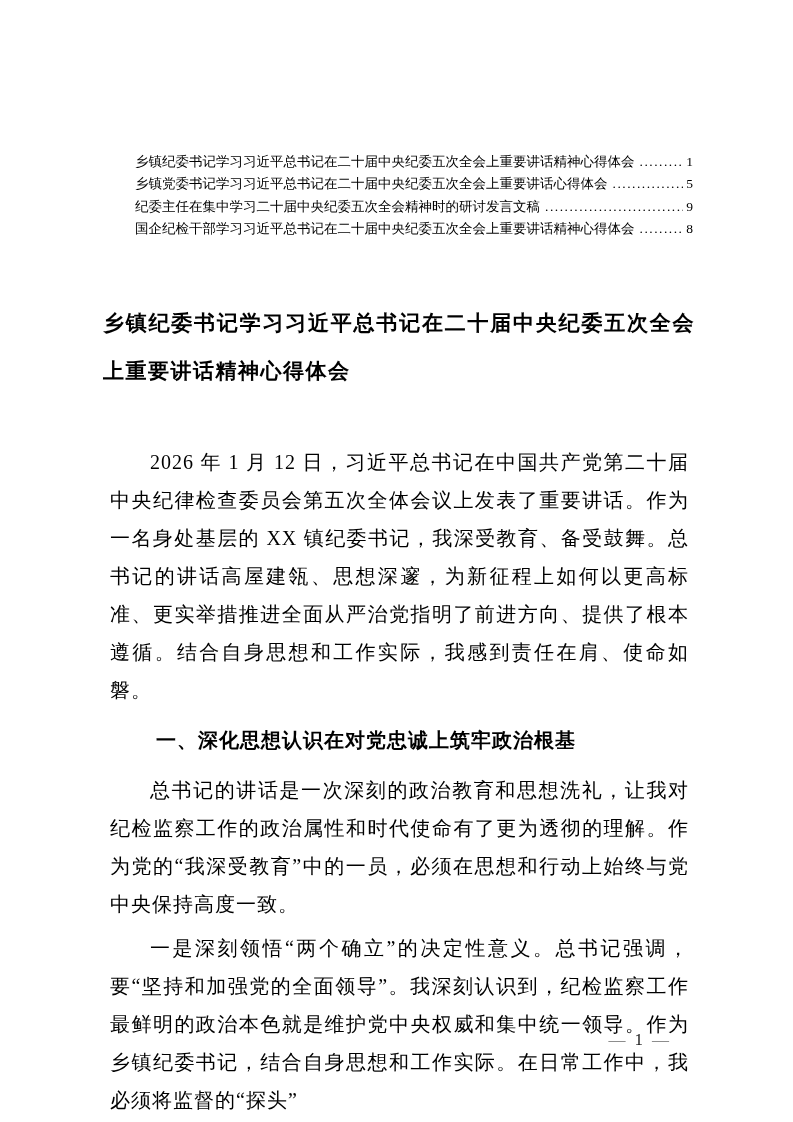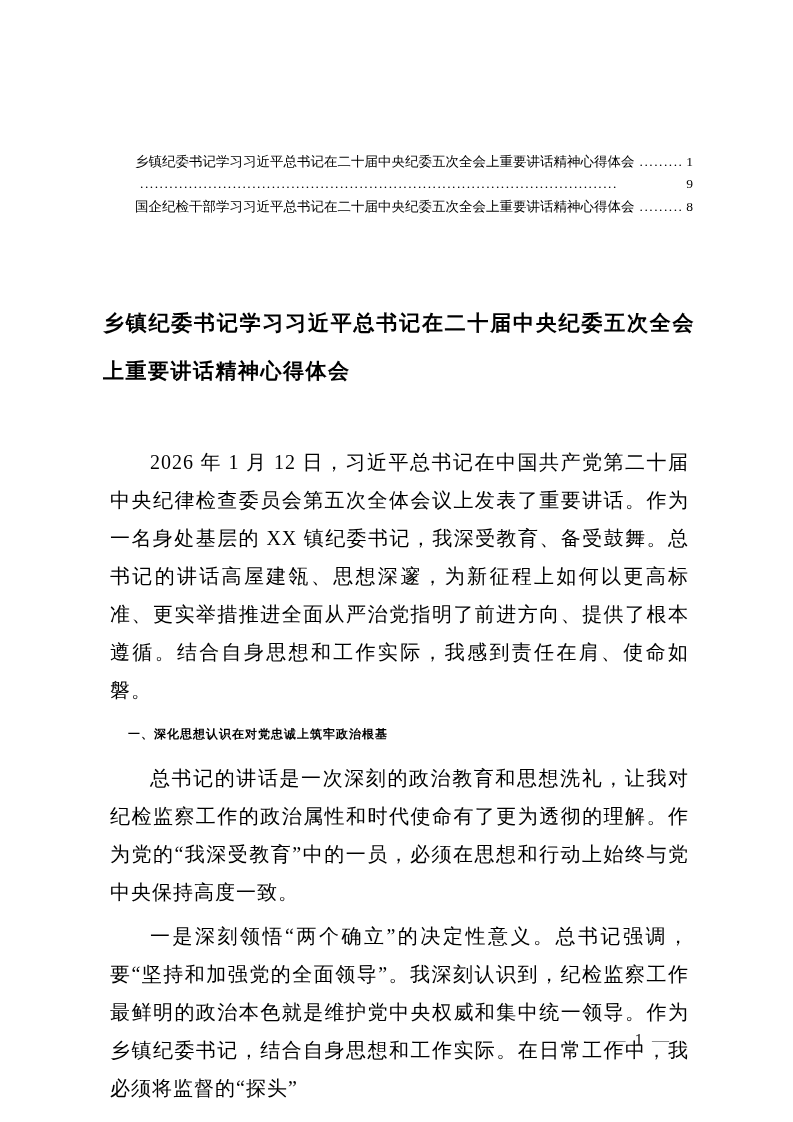--- a/index.html
+++ b/index.html
@@ -76,25 +76,25 @@
     font-size: 20px;
     line-height: 38px;
     letter-spacing: 1px;
     text-align: justify;
   }
   .body-text p {
     margin: 6px;
     text-indent: 2em;
   }
   .section-heading {
-    margin: 0;
+    margin: 12px;
     text-indent: 2em;
     font-family: "Liberation Sans", "DejaVu Sans", sans-serif;
     font-weight: bold;
-    font-size: 12px;
+    font-size: 20px;
     line-height: 38px;
     letter-spacing: 1px;
   }
 
   
   .page-footer {
     position: absolute;
     top: 1028px;
     right: 124px;
     font-size: 17px;
@@ -114,20 +114,26 @@
 
 <div class="page">
 
   <nav class="toc">
     <div class="toc-item">
       <span class="toc-title">乡镇纪委书记学习习近平总书记在二十届中央纪委五次全会上重要讲话精神心得体会</span>
       <span class="toc-leader"></span>
       <span class="toc-page">1</span>
     </div>
     <div class="toc-item">
+      <span class="toc-title">乡镇党委书记学习习近平总书记在二十届中央纪委五次全会上重要讲话心得体会</span>
+      <span class="toc-leader"></span>
+      <span class="toc-page">5</span>
+    </div>
+    <div class="toc-item">
+      <span class="toc-title">纪委主任在集中学习二十届中央纪委五次全会精神时的研讨发言文稿</span>
       <span class="toc-leader"></span>
       <span class="toc-page">9</span>
     </div>
     <div class="toc-item">
       <span class="toc-title">国企纪检干部学习习近平总书记在二十届中央纪委五次全会上重要讲话精神心得体会</span>
       <span class="toc-leader"></span>
       <span class="toc-page">8</span>
     </div>
   </nav>
 

